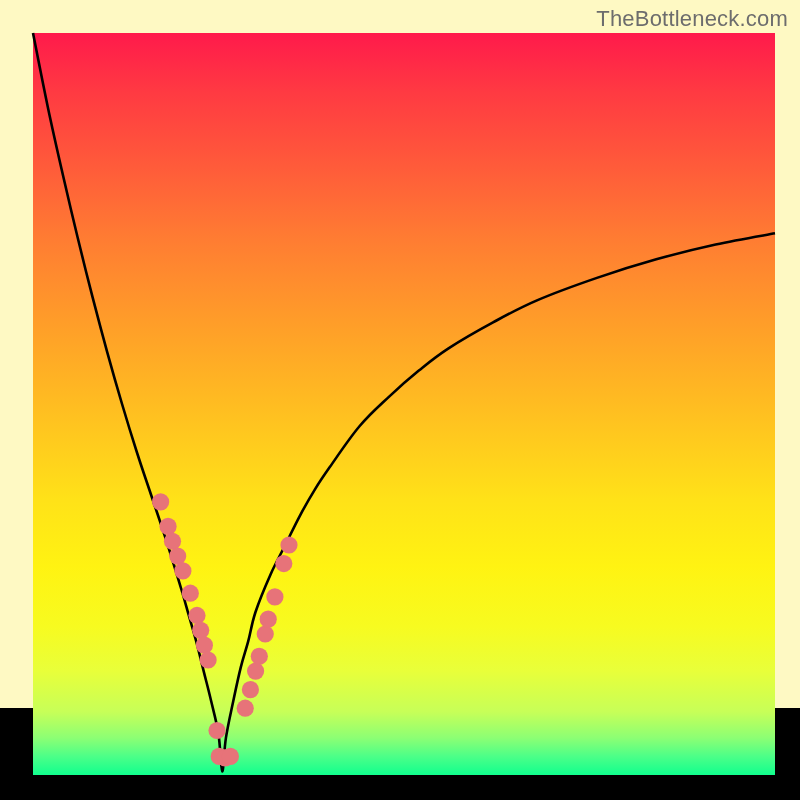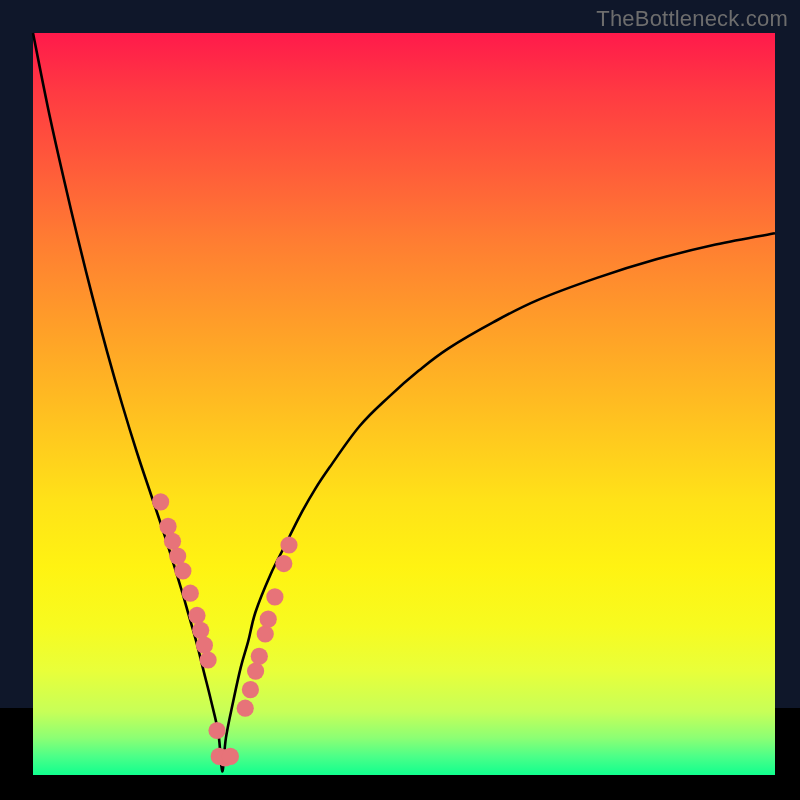--- a/index.html
+++ b/index.html
@@ -7,21 +7,21 @@
     width: 800px;
     height: 800px;
     background: #000;
     overflow: hidden;
     font-family: Arial, Helvetica, sans-serif;
   }
   .frame {
     position: absolute;
     top: 0; left: 0;
     width: 800px; height: 708px;
-    background: #0f172a;
+    background: #fef9c3;
   }
   .plot-outer {
     position: absolute;
     top: 0; left: 0;
     width: 800px; height: 800px;
   }
   .plot-area {
     position: absolute;
     top: 33px;
     left: 33px;

